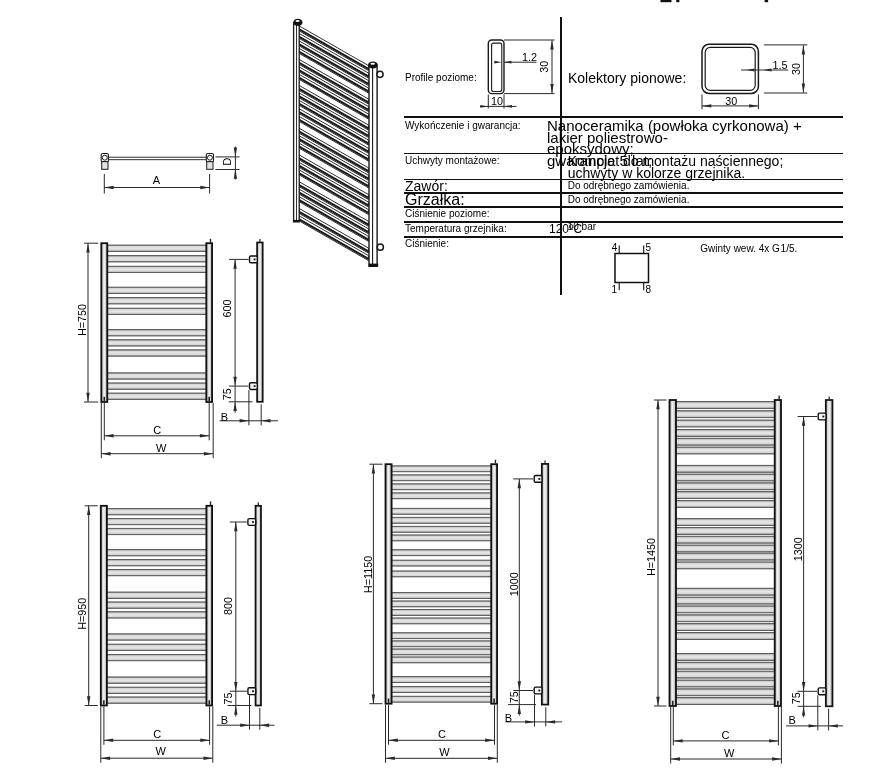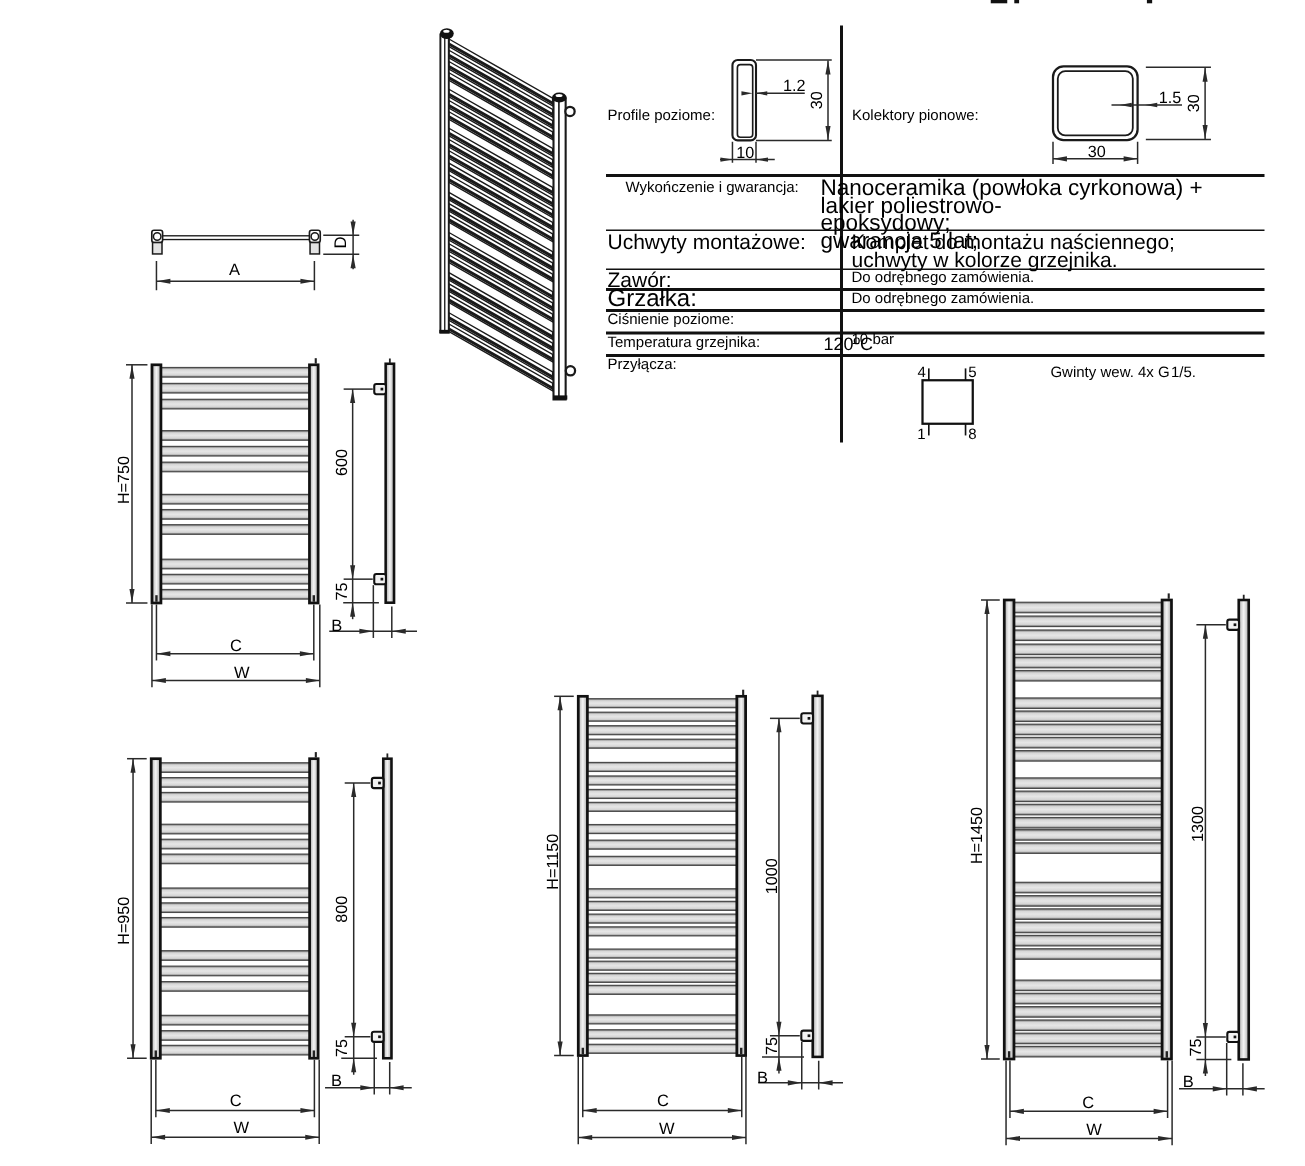--- a/index.html
+++ b/index.html
@@ -17,41 +17,41 @@
 <div style="position:absolute;left:404px;top:152.7px;width:439px;height:1.8px;background:#111"></div>
 <div style="position:absolute;left:404px;top:178.6px;width:439px;height:1.8px;background:#111"></div>
 <div style="position:absolute;left:404px;top:192.3px;width:439px;height:1.8px;background:#111"></div>
 <div style="position:absolute;left:404px;top:206.3px;width:439px;height:1.8px;background:#111"></div>
 <div style="position:absolute;left:404px;top:221.4px;width:439px;height:1.8px;background:#111"></div>
 <div style="position:absolute;left:404px;top:236.1px;width:439px;height:1.8px;background:#111"></div>
 
 <div style="position:absolute;left:560.2px;top:17px;width:1.7px;height:278px;background:#111"></div>
 
 <div style="position:absolute;left:405px;top:71.7px;width:160px;font-size:10px;line-height:12.3px;color:#000;white-space:nowrap">Profile poziome:</div>
-<div style="position:absolute;left:568px;top:71.7px;width:160px;font-size:10px;line-height:12.3px;color:#000;white-space:nowrap">Kolektory pionowe:</div>
-
-<div style="position:absolute;left:417px;top:119.9px;width:160px;font-size:10px;line-height:12.3px;color:#000;white-space:nowrap">Wykończenie i gwarancja:</div>
+<div style="position:absolute;left:568px;top:71.7px;width:160px;font-size:14px;line-height:12.3px;color:#000;white-space:nowrap">Kolektory pionowe:</div>
+
+<div style="position:absolute;left:405px;top:119.9px;width:160px;font-size:10px;line-height:12.3px;color:#000;white-space:nowrap">Wykończenie i gwarancja:</div>
 <div style="position:absolute;left:547px;top:119.9px;width:260px;font-size:15px;line-height:11.75px;color:#000">Nanoceramika (powłoka cyrkonowa) + lakier poliestrowo-<br>epoksydowy;<br>gwarancja 5 lat;</div>
 
-<div style="position:absolute;left:405px;top:154.9px;width:160px;font-size:14px;line-height:12.3px;color:#000;white-space:nowrap">Uchwyty montażowe:</div>
+<div style="position:absolute;left:405px;top:154.9px;width:160px;font-size:10px;line-height:12.3px;color:#000;white-space:nowrap">Uchwyty montażowe:</div>
 <div style="position:absolute;left:567.7px;top:155.0px;width:260px;font-size:14px;line-height:12.15px;color:#000">Komplet do montażu naściennego;<br>uchwyty w kolorze grzejnika.</div>
 
 <div style="position:absolute;left:405px;top:179.7px;width:160px;font-size:14px;line-height:12.3px;color:#000;white-space:nowrap">Zawór:</div>
 <div style="position:absolute;left:567.7px;top:179.7px;width:160px;font-size:10px;line-height:12.3px;color:#000;white-space:nowrap">Do odrębnego zamówienia.</div>
 
 <div style="position:absolute;left:405px;top:194.1px;width:160px;font-size:16px;line-height:12.3px;color:#000;white-space:nowrap">Grzałka:</div>
 <div style="position:absolute;left:567.7px;top:194.1px;width:160px;font-size:10px;line-height:12.3px;color:#000;white-space:nowrap">Do odrębnego zamówienia.</div>
 
 <div style="position:absolute;left:405px;top:208.2px;width:160px;font-size:10px;line-height:12.3px;color:#000;white-space:nowrap">Ciśnienie poziome:</div>
 <div style="position:absolute;left:567.7px;top:221px;width:160px;font-size:10px;line-height:12.3px;color:#000;white-space:nowrap">10 bar</div>
 
 <div style="position:absolute;left:405px;top:223.0px;width:160px;font-size:10px;line-height:12.3px;color:#000;white-space:nowrap">Temperatura grzejnika:</div>
 <div style="position:absolute;left:549px;top:223.0px;width:160px;font-size:12px;line-height:12.3px;color:#000;white-space:nowrap">120ºC</div>
 
-<div style="position:absolute;left:405px;top:238.2px;width:160px;font-size:10px;line-height:12.3px;color:#000;white-space:nowrap">Przyłącza:</div>
+<div style="position:absolute;left:405px;top:238.2px;width:160px;font-size:10px;line-height:12.3px;color:#000;white-space:nowrap">Ciśnienie:</div>
 
 <div style="position:absolute;left:700.3px;top:242.7px;width:160px;font-size:10px;line-height:12.3px;color:#000;white-space:nowrap">Gwinty wew. 4x G 1/5.</div>
 </div>
 
 <svg width="870" height="777" viewBox="0 0 870 777" style="position:absolute;left:0;top:0">
 <defs>
         <linearGradient id="railg" x1="0" y1="0" x2="1" y2="0">
           <stop offset="0" stop-color="#7a7a7a"></stop>
           <stop offset="0.25" stop-color="#d2d2d2"></stop>
           <stop offset="0.5" stop-color="#f4f4f4"></stop>

